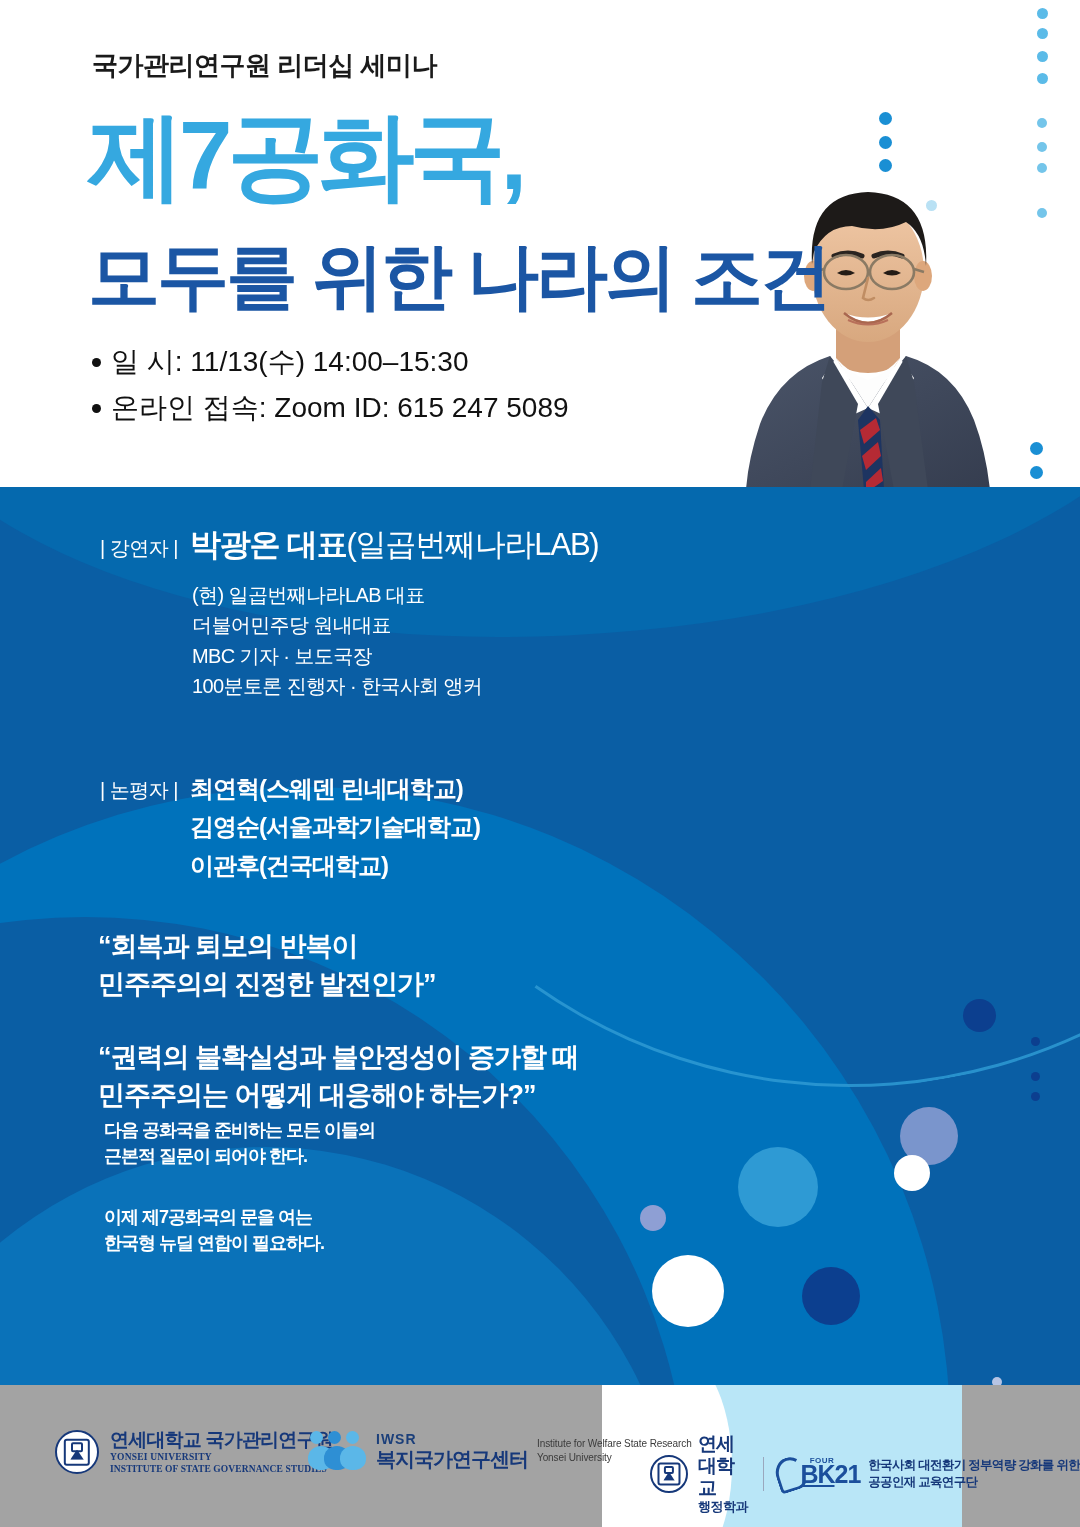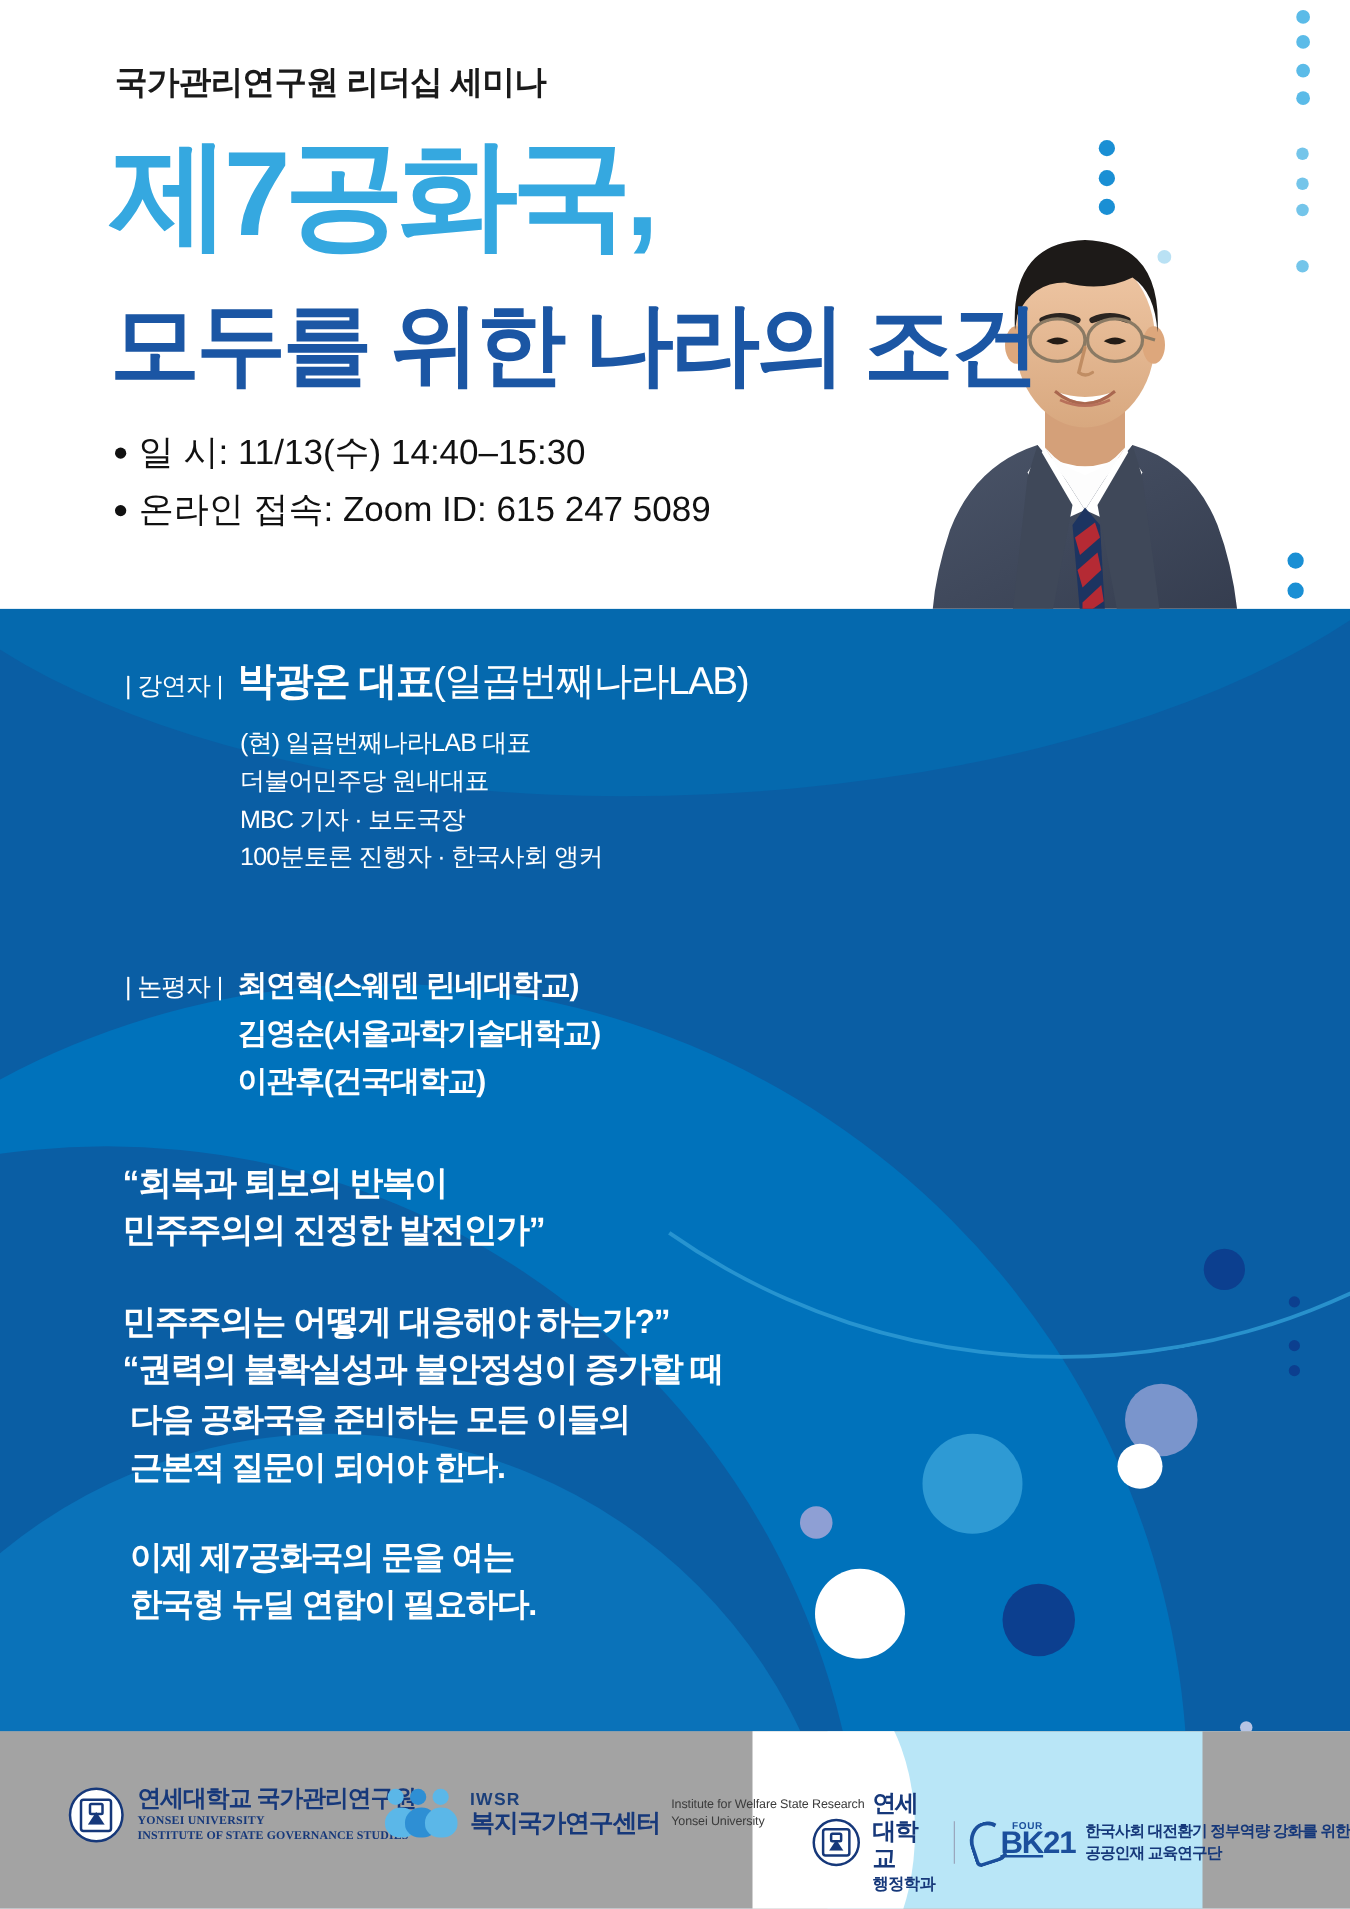--- a/index.html
+++ b/index.html
@@ -113,21 +113,21 @@
   .disc-name .aff { font-weight:600; }
   .disc-rows { margin-left:12px; }
 
   .quote-block { position:absolute; left:98px; top:440px; }
   .quote-p {
     font-size:27px; color:#fff; font-weight:700; line-height:1.42;
     letter-spacing:-1px; margin-bottom:34px; white-space:nowrap;
   }
   .body-block { position:absolute; left:104px; top:630px; }
   .body-p {
-    font-size:26px; color:#fff; font-weight:700; line-height:1.46;
+    font-size:18px; color:#fff; font-weight:700; line-height:1.46;
     letter-spacing:-1px; margin-bottom:34px; white-space:nowrap;
   }
 
   
   .dot { position:absolute; border-radius:50%; }
 
   
   .footer {
     position:absolute; left:0; top:1385px; width:1080px; height:164px;
     background:#a3a3a3; z-index:4; overflow:hidden;
@@ -242,22 +242,22 @@
           </div>
         </div>
       </div>
 
       <div class="quote-block">
         <div class="quote-p">
           <div>“회복과 퇴보의 반복이</div>
           <div> 민주주의의 진정한 발전인가”</div>
         </div>
         <div class="quote-p">
+          <div>“권력의 불확실성과 불안정성이 증가할 때</div>
           <div> 민주주의는 어떻게 대응해야 하는가?”</div>
-          <div>“권력의 불확실성과 불안정성이 증가할 때</div>
         </div>
       </div>
 
       <div class="body-block">
         <div class="body-p">
           <div>다음 공화국을 준비하는 모든 이들의</div>
           <div>근본적 질문이 되어야 한다.</div>
         </div>
         <div class="body-p">
           <div>이제 제7공화국의 문을 여는</div>
@@ -343,21 +343,21 @@
       </svg>
     </div>
 
     <div class="kicker">국가관리연구원 리더십 세미나</div>
     <div class="title-1">제7공화국,</div>
     <div class="title-2">모두를 위한 나라의 조건</div>
 
     <div class="details">
       <div class="detail-row">
         <span class="detail-bullet"></span>
-        <span>일  시: 11/13(수) 14:40–15:30</span>
+        <span>일  시: 11/13(수) 14:00–15:30</span>
       </div>
       <div class="detail-row">
         <span class="detail-bullet"></span>
         <span>온라인 접속: Zoom ID: 615 247 5089</span>
       </div>
     </div>
   </div>
 
   <div class="footer">
     <div class="footer-band"></div>

